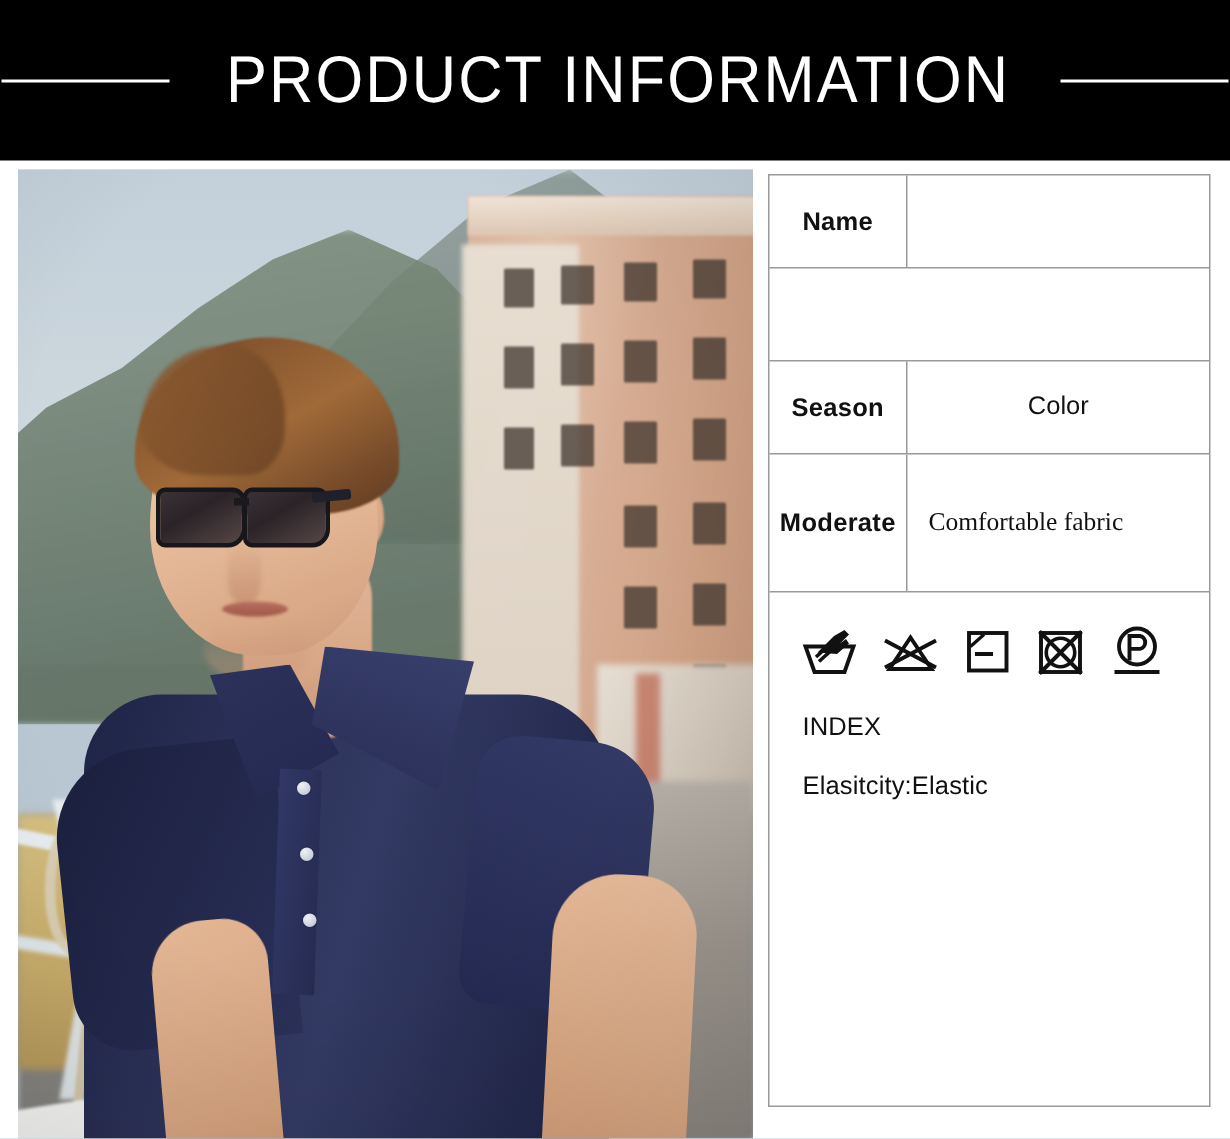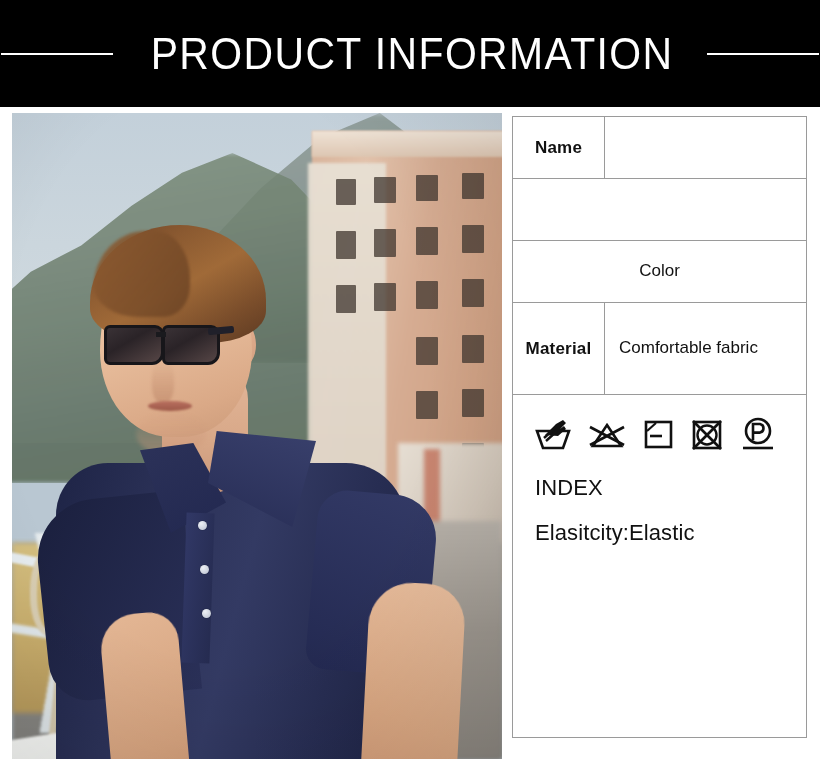--- a/index.html
+++ b/index.html
@@ -281,34 +281,34 @@
   .spec-value{
     flex:1;
     display:flex;align-items:center;
     padding-left:14px;
     font-size:17px;color:#111;
     line-height:1.45;
   }
   .spec-value.center{justify-content:center;padding-left:0;}
   .r1,.r2,.r3{height:62px;text-align:center;}
   .r4{height:92px;}
-  .r4 .spec-value{align-items:center;}
+  .r4 .spec-value{align-items:center;font-family:Liberation Serif, serif;}
 
   
   .care-block{padding:16px 0 0 0;}
   .care-icons{
     display:flex;align-items:center;gap:14px;
     padding:4px 0 0 20px;
   }
   .care-icons svg{display:block;}
   .index-list{
     padding:22px 0 0 22px;
   }
   .index-list div{
-    font-size:22px;color:#111;margin-bottom:19px;letter-spacing:.1px;
+    font-size:17px;color:#111;margin-bottom:19px;letter-spacing:.1px;
   }
 </style>
 </head>
 <body>
 
 <div class="banner">
   <div class="banner-rule rule-left"></div>
   <div class="banner-title">PRODUCT INFORMATION</div>
   <div class="banner-rule rule-right"></div>
 </div>
@@ -395,25 +395,26 @@
 <div class="spec">
 
   <div class="spec-row r1">
     <div class="spec-label">Name</div>
   </div>
 
   <div class="spec-row r2">
   </div>
 
   <div class="spec-row r3">
+    <div class="spec-label">Season</div>
     <div class="spec-value center">Color</div>
   </div>
 
   <div class="spec-row r4">
-    <div class="spec-label">Material</div>
+    <div class="spec-label">Moderate</div>
     <div class="spec-value" style="padding-right:26px;">Comfortable fabric</div>
   </div>
 
   <div class="care-block">
 
     <div class="care-icons">
 
       <span>
         <svg width="40" height="34" viewBox="0 0 40 34">
           <path d="M4 14 L36 14 L30 31 L10 31 Z" fill="none" stroke="#111" stroke-width="2.6"></path>

